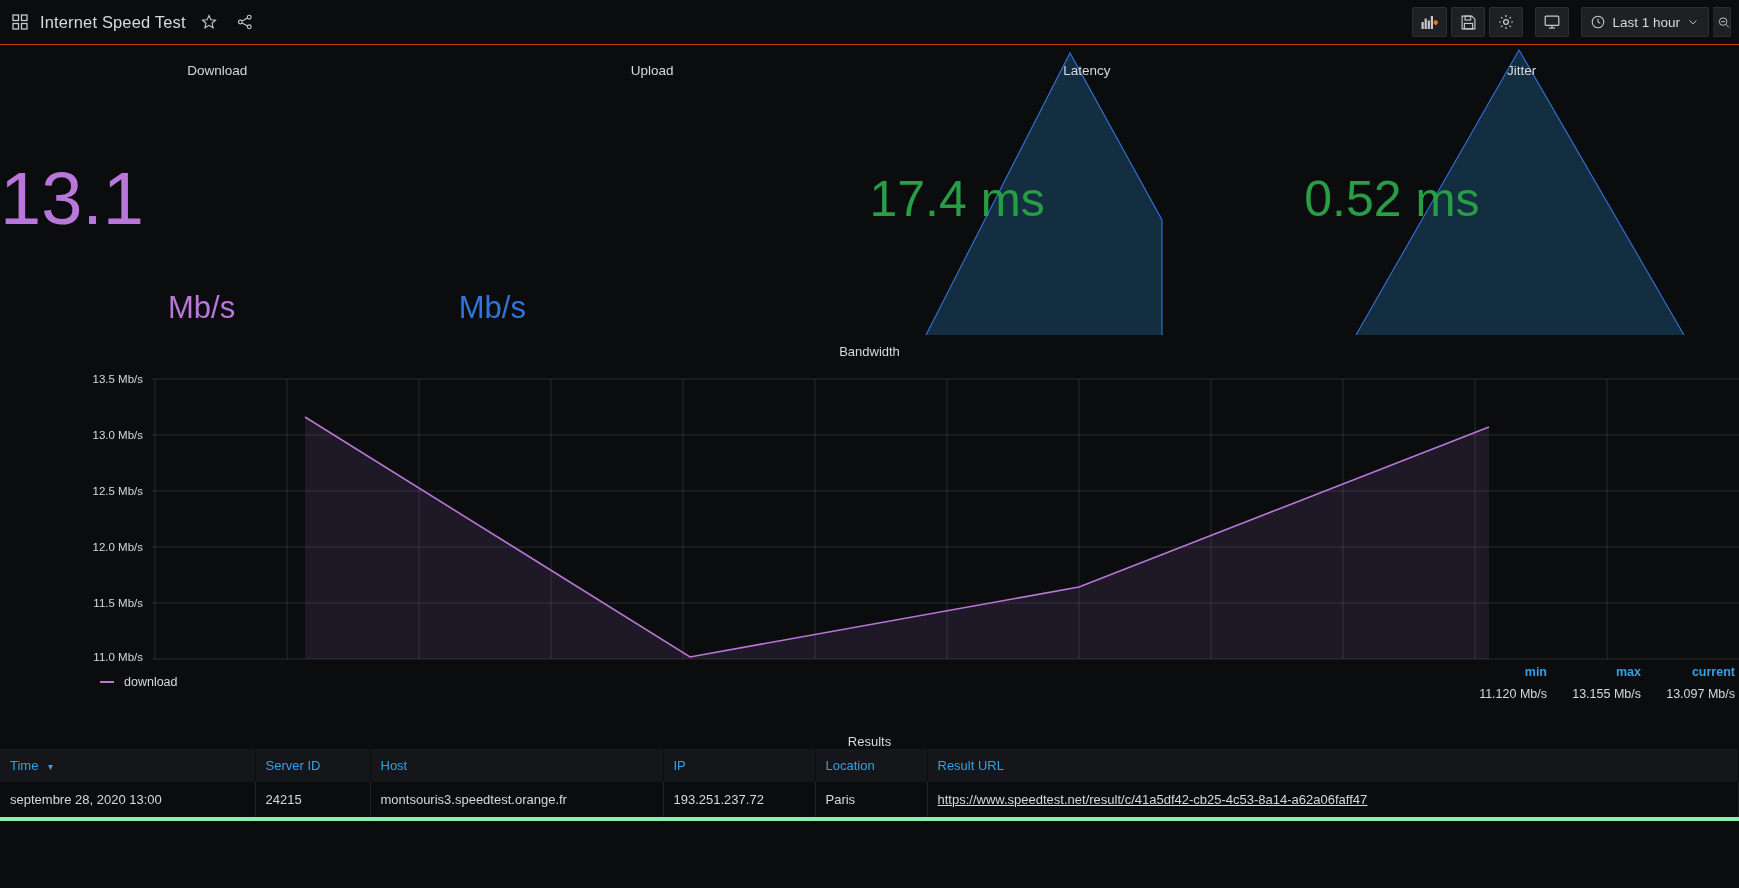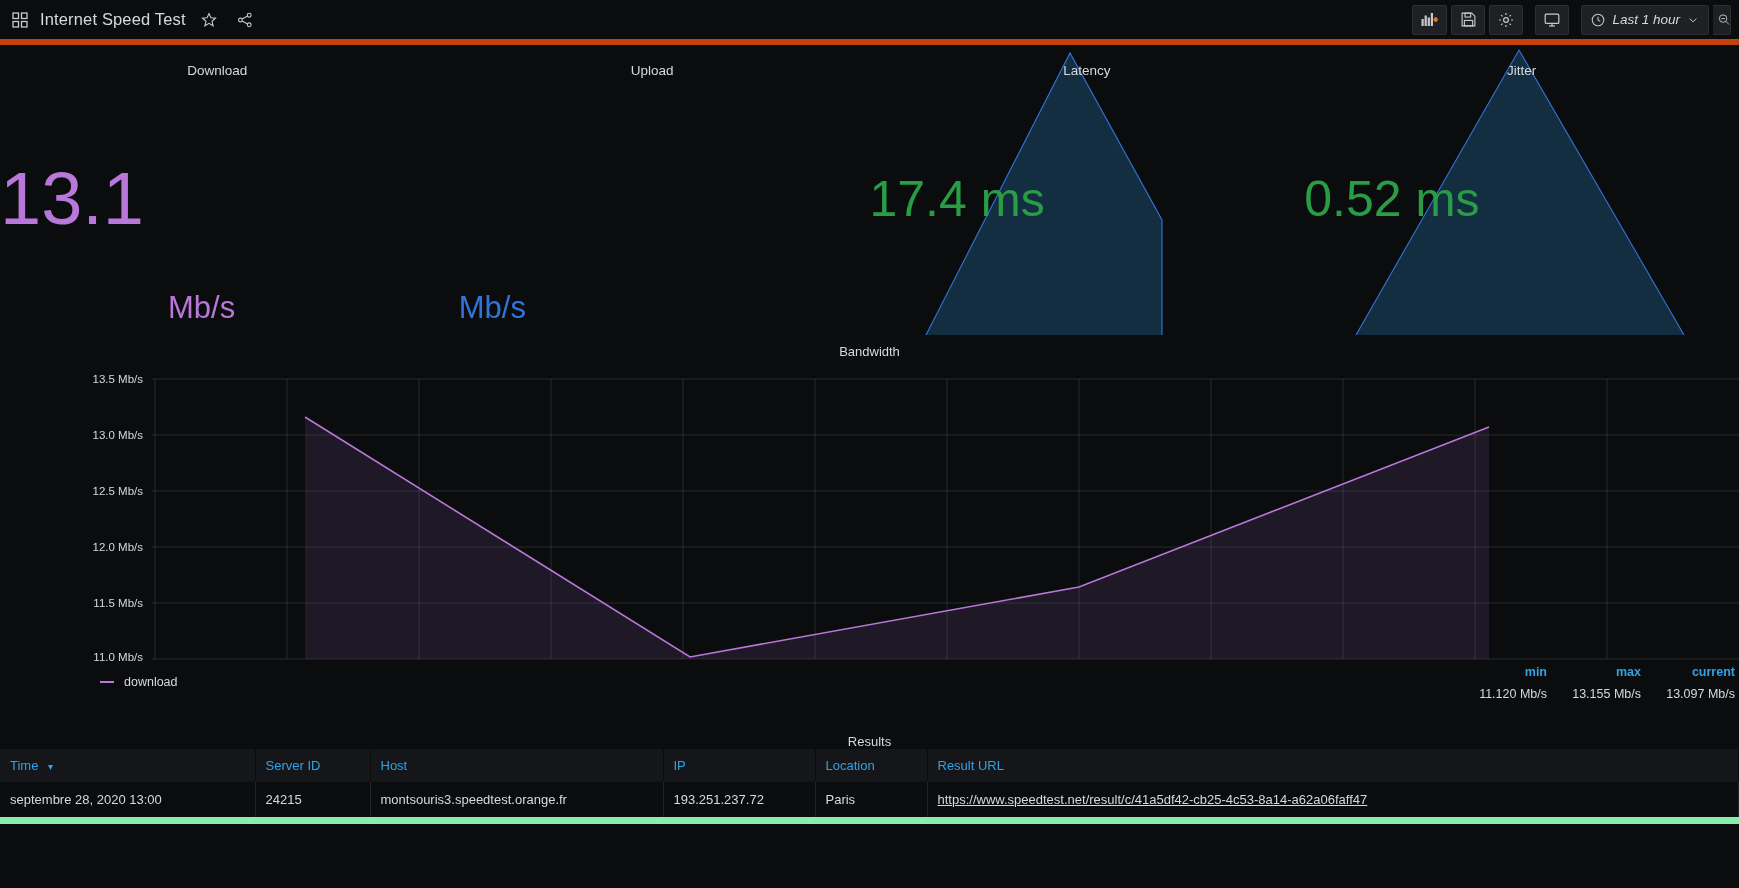--- a/index.html
+++ b/index.html
@@ -7,41 +7,41 @@
     width: 1739px; height: 888px;
     background: #0b0c0e;
     font-family: "Liberation Sans", sans-serif;
     color: #d8d9da;
     overflow: hidden;
   }
   
   .topnav {
     height: 45px; display: flex; align-items: center;
     padding: 0 8px 0 6px; background: #0b0c0e;
-    border-bottom: 6px solid #c2410c;
+    border-bottom: 1px solid #c2410c;
   }
   .dash-icon { width: 20px; height: 20px; margin: 0 10px 0 4px; display:flex; align-items:center; justify-content:center; }
   .dash-title { font-size: 16.5px; color: #d8d9da; font-weight: 400; letter-spacing: .15px; }
   .nav-iconbtn {
     width: 26px; height: 26px; margin-left: 10px;
     display: flex; align-items: center; justify-content: center;
     color: #c7c9cc; cursor: pointer; background: none; border: none;
   }
   .nav-spacer { flex: 1; }
   .tb-btn {
     height: 30px; min-width: 34px; padding: 0 8px;
     display: flex; align-items: center; justify-content: center;
     background: #1f2023; border: 1px solid #2c2e33; border-radius: 2px;
     color: #c7c9cc; margin-right: 4px; cursor: pointer;
   }
   .tb-gap { margin-right: 12px; }
   .tb-time {
     height: 30px; padding: 0 9px; display: flex; align-items: center; gap: 7px;
     background: #1f2023; border: 1px solid #2c2e33; border-radius: 2px;
-    color: #d8d9da; font-size: 13.5px; cursor: pointer; margin-right: 4px; font-style: italic;
+    color: #d8d9da; font-size: 13.5px; cursor: pointer; margin-right: 4px;
   }
   .tb-cut {
     height: 30px; width: 18px; display:flex; align-items:center; justify-content:flex-start;
     background:#1f2023; border:1px solid #2c2e33; border-left:none; border-radius:0 2px 2px 0;
     color:#c7c9cc; overflow:hidden; padding-left:5px; cursor:pointer;
   }
 
   
   .stat-row { display: flex; height: 290px; }
   .stat-panel { position: relative; flex: 1; overflow: hidden; }
@@ -76,21 +76,21 @@
 
   
   .results-panel { position: relative; }
   .tbl { width: 100%; border-collapse: collapse; table-layout: fixed; }
   .tbl th {
     background: #141619; color: #33a2e5; font-size: 13px; font-weight: 400;
     text-align: left; padding: 9px 10px; border-right: 1px solid #0b0c0e;
   }
   .tbl td {
     font-size: 13px; color: #d8d9da; padding: 10px; background: #0b0c0e;
-    border-right: 1px solid #202226; border-bottom: 7px solid #86efac;
+    border-right: 1px solid #202226; border-bottom: 4px solid #86efac;
     white-space: nowrap; overflow: hidden; text-overflow: ellipsis;
   }
   .tbl td a { color: #d8d9da; text-decoration: underline; }
   .sort-caret { display: inline-block; margin-left: 6px; color: #33a2e5; font-size: 10px; }
   .c-time { width: 255px; } .c-sid { width: 115px; } .c-host { width: 293px; }
   .c-ip { width: 152px; } .c-loc { width: 112px; }
 </style>
 </head>
 <body>
 

